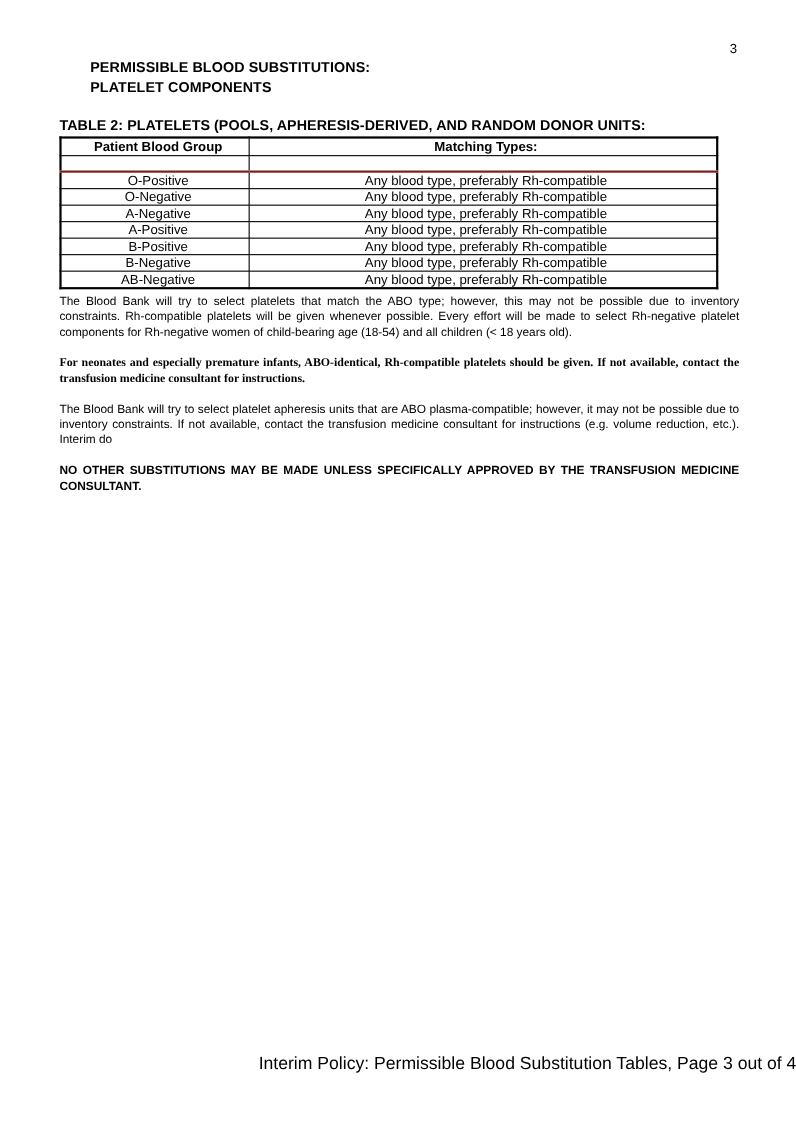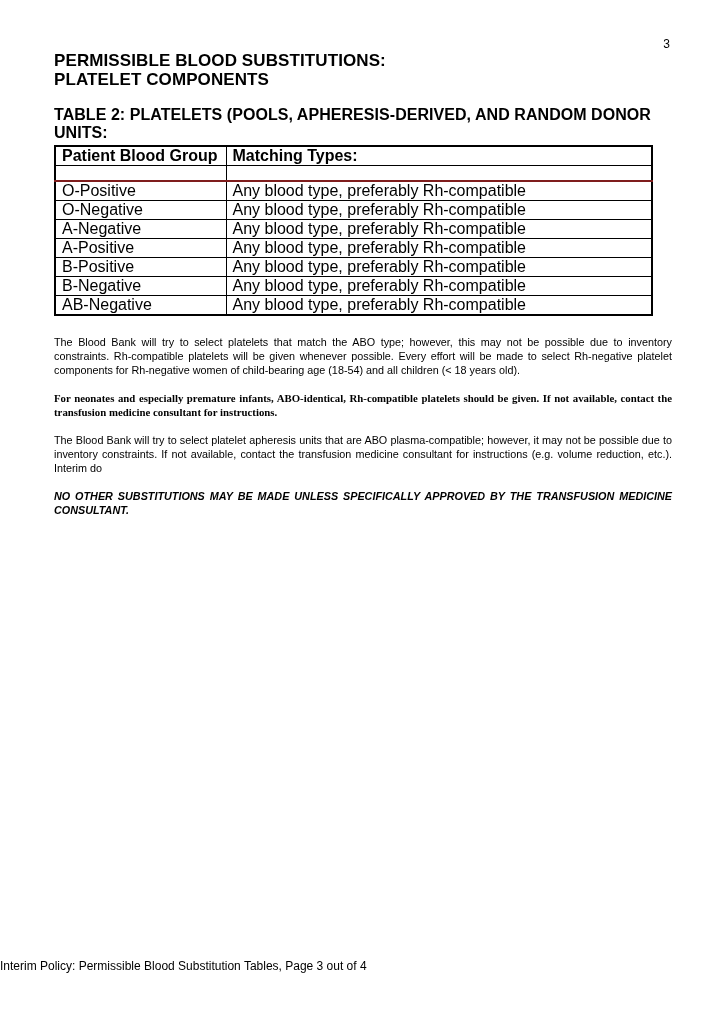--- a/index.html
+++ b/index.html
@@ -18,69 +18,70 @@
     right: 54px;
     font-size: 12px;
   }
   .content {
     position: absolute;
     left: 54px;
     top: 51px;
     width: 618px;
   }
   .doc-title {
-    font-size: 17px;
+    font-size: 13px;
     font-weight: bold;
     line-height: 19px;
     letter-spacing: 0.1px;
+    margin-left: 28px;
   }
   .table-caption {
     margin-top: 17px;
-    font-size: 16px;
+    font-size: 13px;
     font-weight: bold;
     letter-spacing: 0.05px;
   }
   table.blood-table {
     margin-top: 3px;
     border-collapse: collapse;
     width: 599px;
     border: 2px solid #000;
     table-layout: fixed;
   }
   table.blood-table th,
   table.blood-table td {
     border: 1px solid #000;
-    font-size: 16px;
+    font-size: 12px;
     height: 15px;
     padding: 0 0 0 6px;
-    text-align: left;
+    text-align: center;
     vertical-align: middle;
     white-space: nowrap;
     overflow: hidden;
   }
   table.blood-table th { font-weight: bold; height: 16px; }
   table.blood-table col.c1 { width: 171px; }
   tr.spacer-row td { height: 15px; }
   tr.data-start td { border-top: 2px solid #7f1d1d; }
-  .paragraphs { margin-top: 19px; }
+  .paragraphs { margin-top: 4px; }
   .para {
     font-size: 10.8px;
     line-height: 14px;
     text-align: justify;
     margin-bottom: 14px;
   }
   .para.bold { font-weight: bold; font-family: Liberation Serif, serif; }
-  .para.bold-italic { font-weight: bold; font-style: italic; }
+  .para.bold-italic { font-weight: bold; }
   .footer {
     position: absolute;
     top: 959px;
     left: 0;
     width: 100%;
-    text-align: left;
-    font-size: 12px;
+    text-align: right;
+    font-size: 16px;
   }
 </style>
 </head>
 <body>
 
 <div class="page-number">3</div>
 
 <div class="content">
   <div class="doc-title">
     <div>PERMISSIBLE BLOOD SUBSTITUTIONS:</div>

